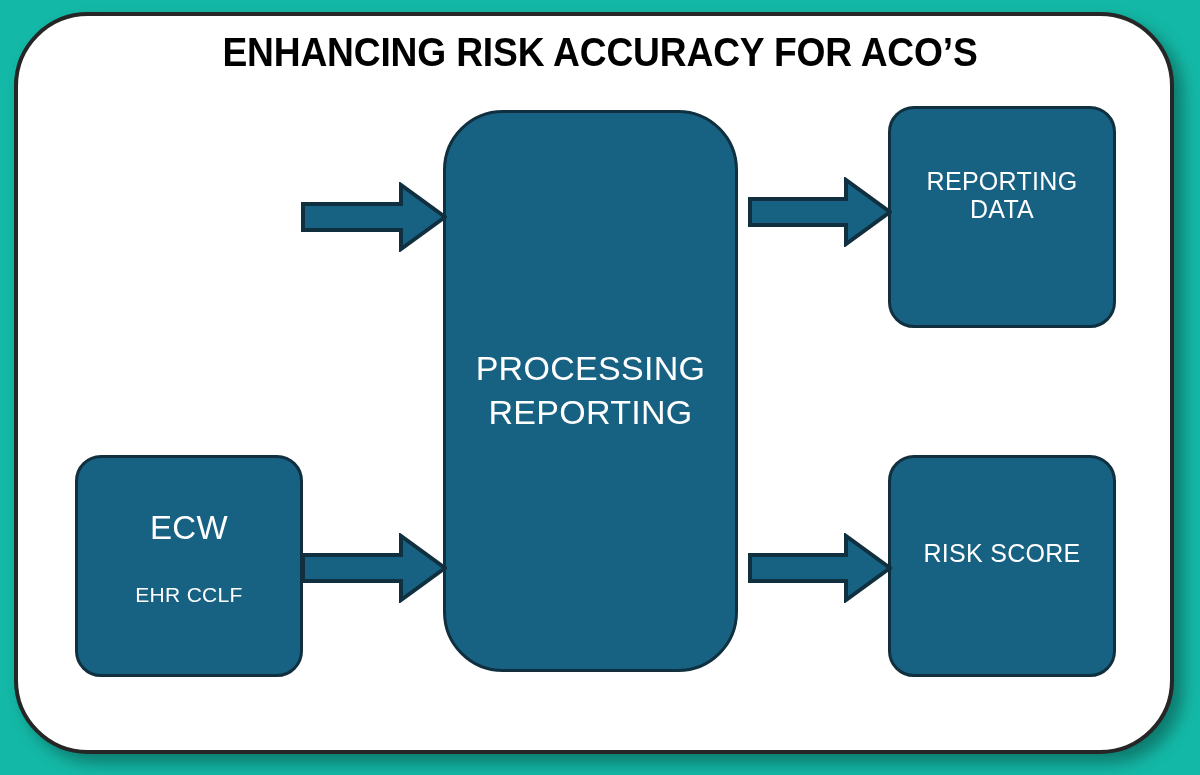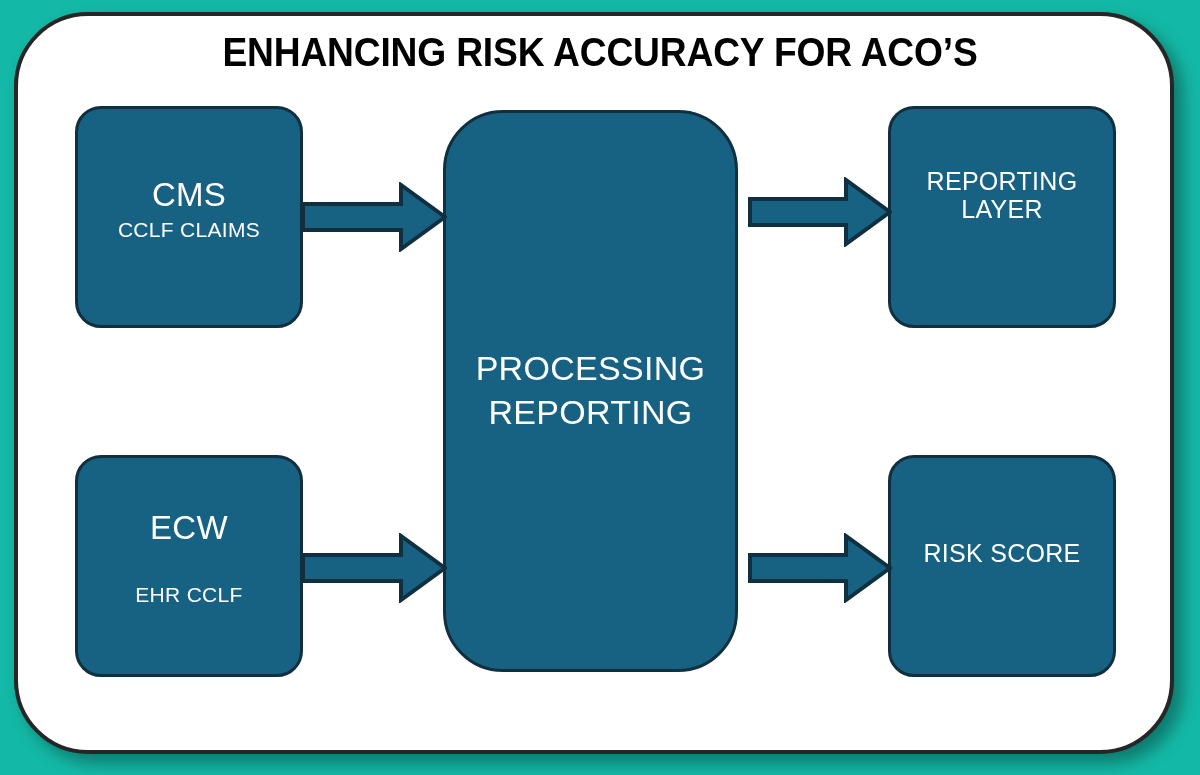--- a/index.html
+++ b/index.html
@@ -109,38 +109,34 @@
 </style>
 </head>
 <body>
 
 <div id="canvas">
 
   <div class="frame"></div>
 
   <div class="title">ENHANCING RISK ACCURACY FOR ACO’S</div>
 
-  <div class="node" id="node-cms">
-    <div class="primary">CMS</div>
-    <div class="secondary">CCLF CLAIMS</div>
-  </div>
 
   <div class="node" id="node-ecw">
     <div class="primary">ECW</div>
     <div class="secondary">EHR CCLF</div>
   </div>
 
   <div class="node" id="node-pipeline">
     <div class="twoline">PROCESSING</div>
     <div class="twoline">REPORTING</div>
   </div>
 
   <div class="node" id="node-reporting">
     <div class="twoline">REPORTING</div>
-    <div class="twoline">LAYER</div>
+    <div class="twoline">DATA</div>
   </div>
 
   <div class="node" id="node-risk">
     <div class="twoline">RISK SCORE</div>
   </div>
 
   <div class="arrow" id="arrow-cms-pipeline">
     <svg width="146" height="70" viewBox="0 0 146 70">
       <polygon points="2,22 100,22 100,3 144,35 100,67 100,48 2,48" fill="#176183" stroke="#11303f" stroke-width="4" stroke-linejoin="miter"></polygon>
     </svg>

